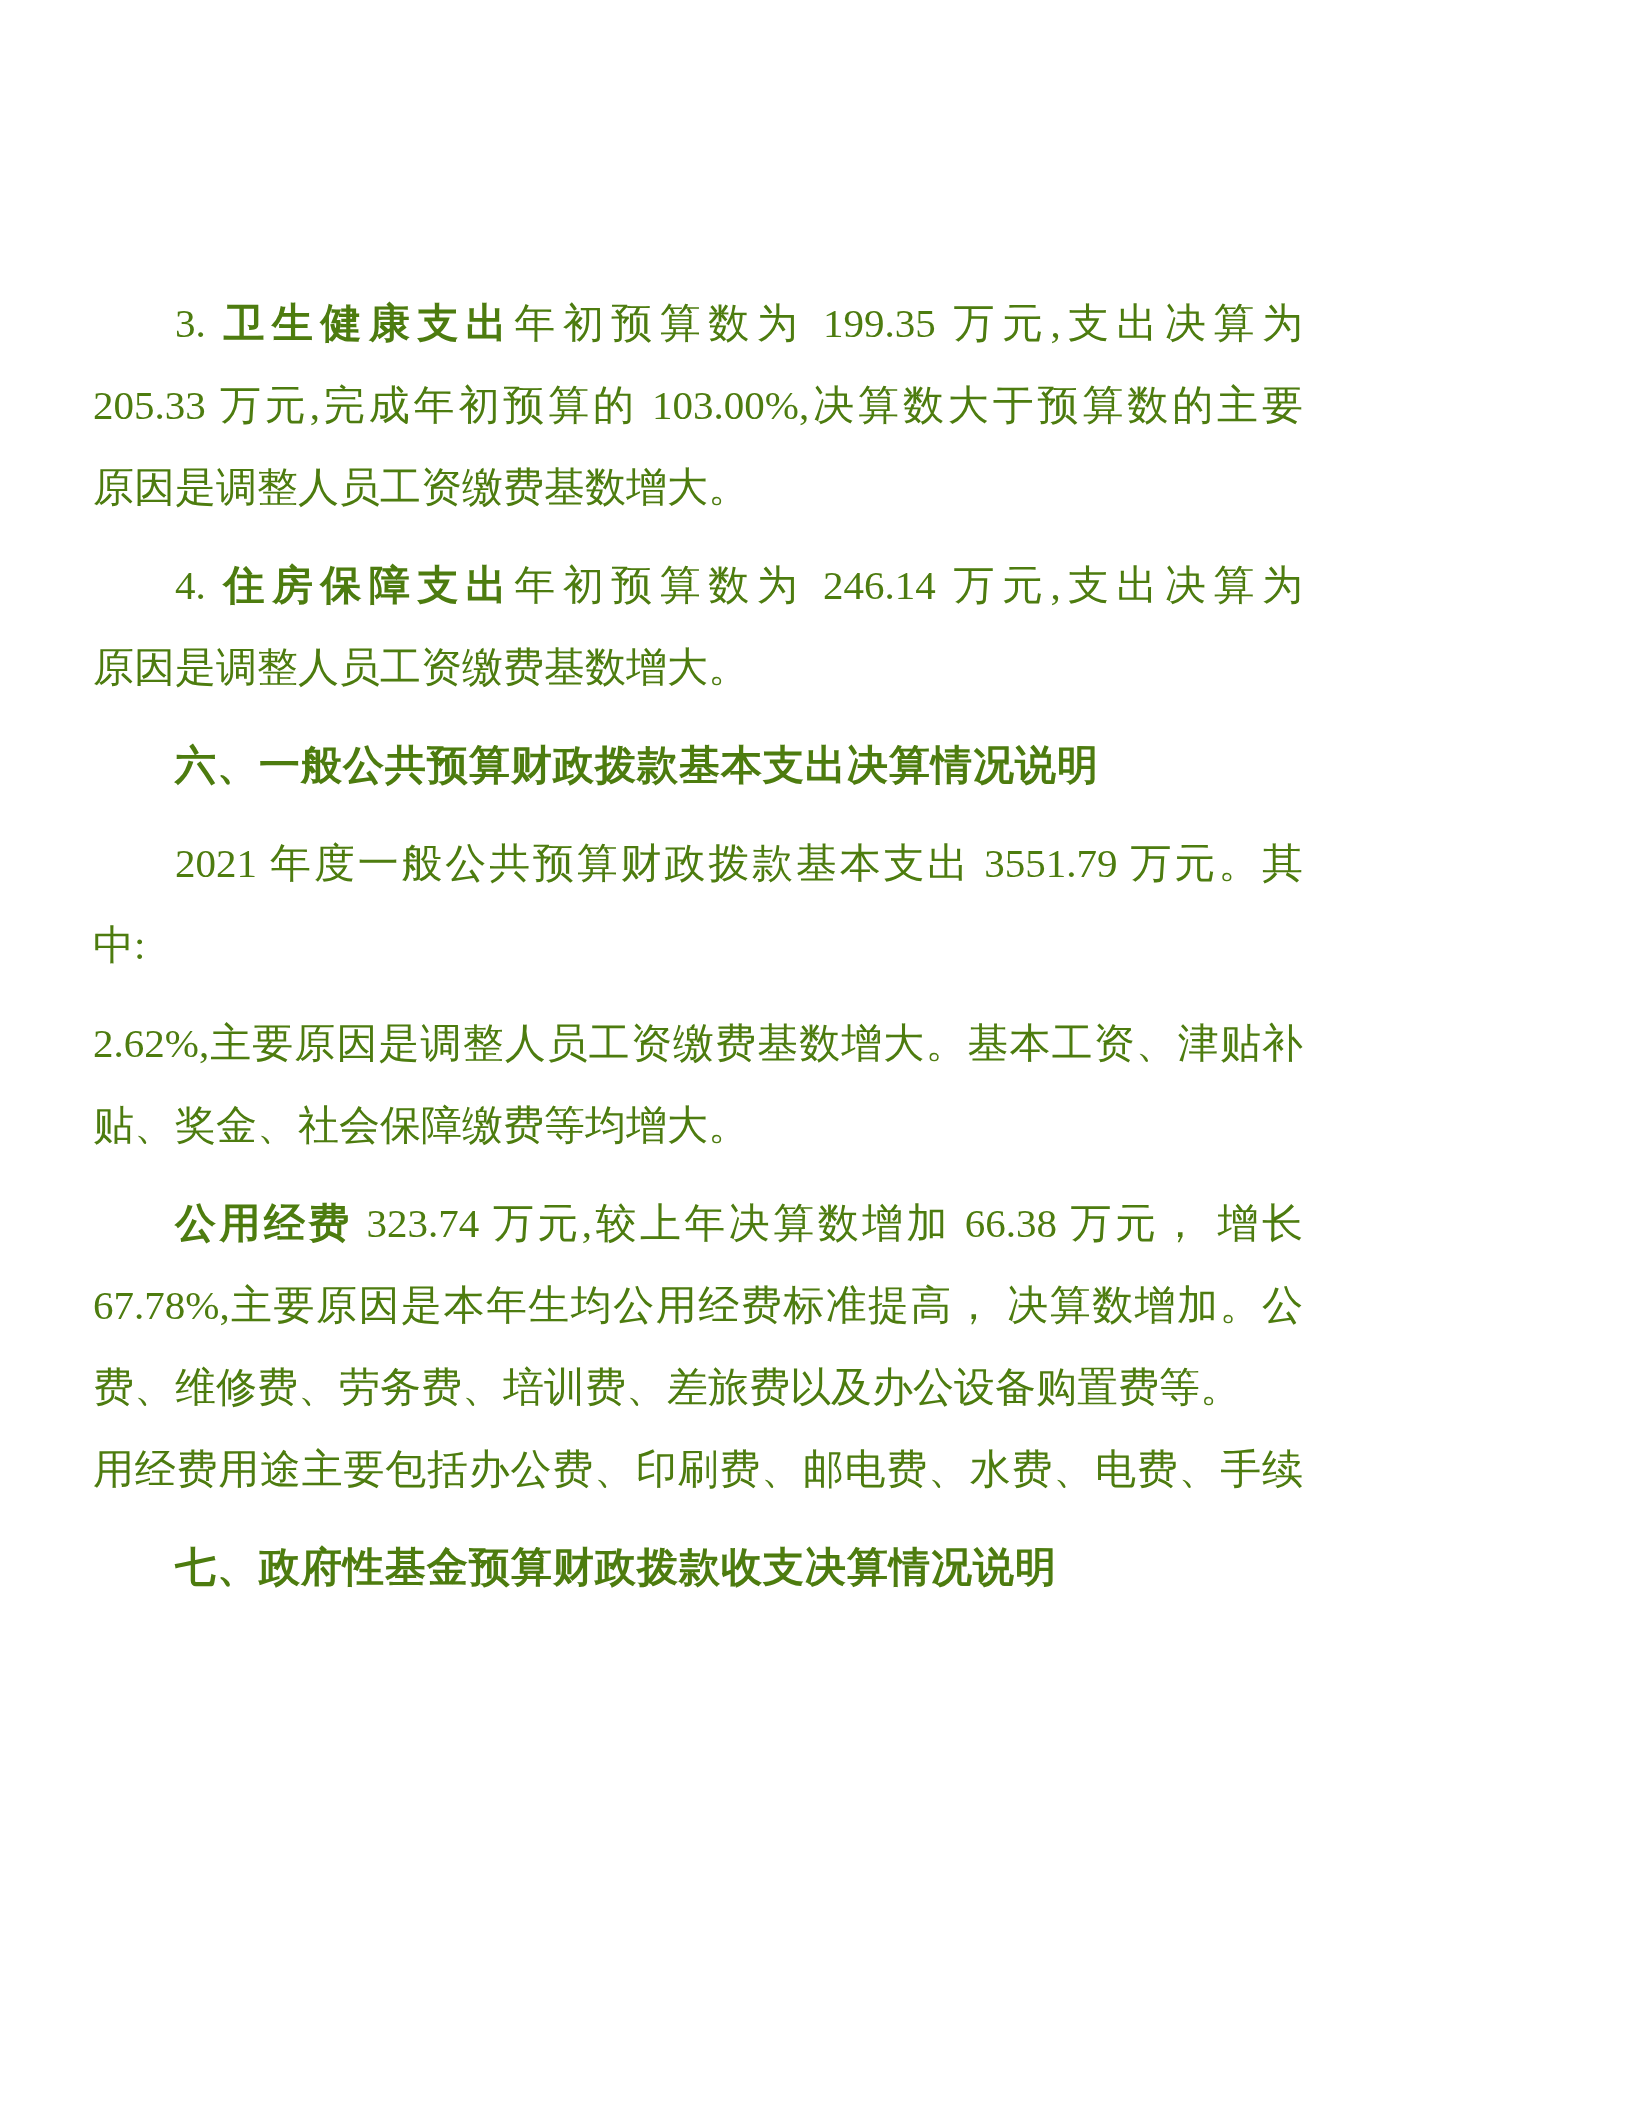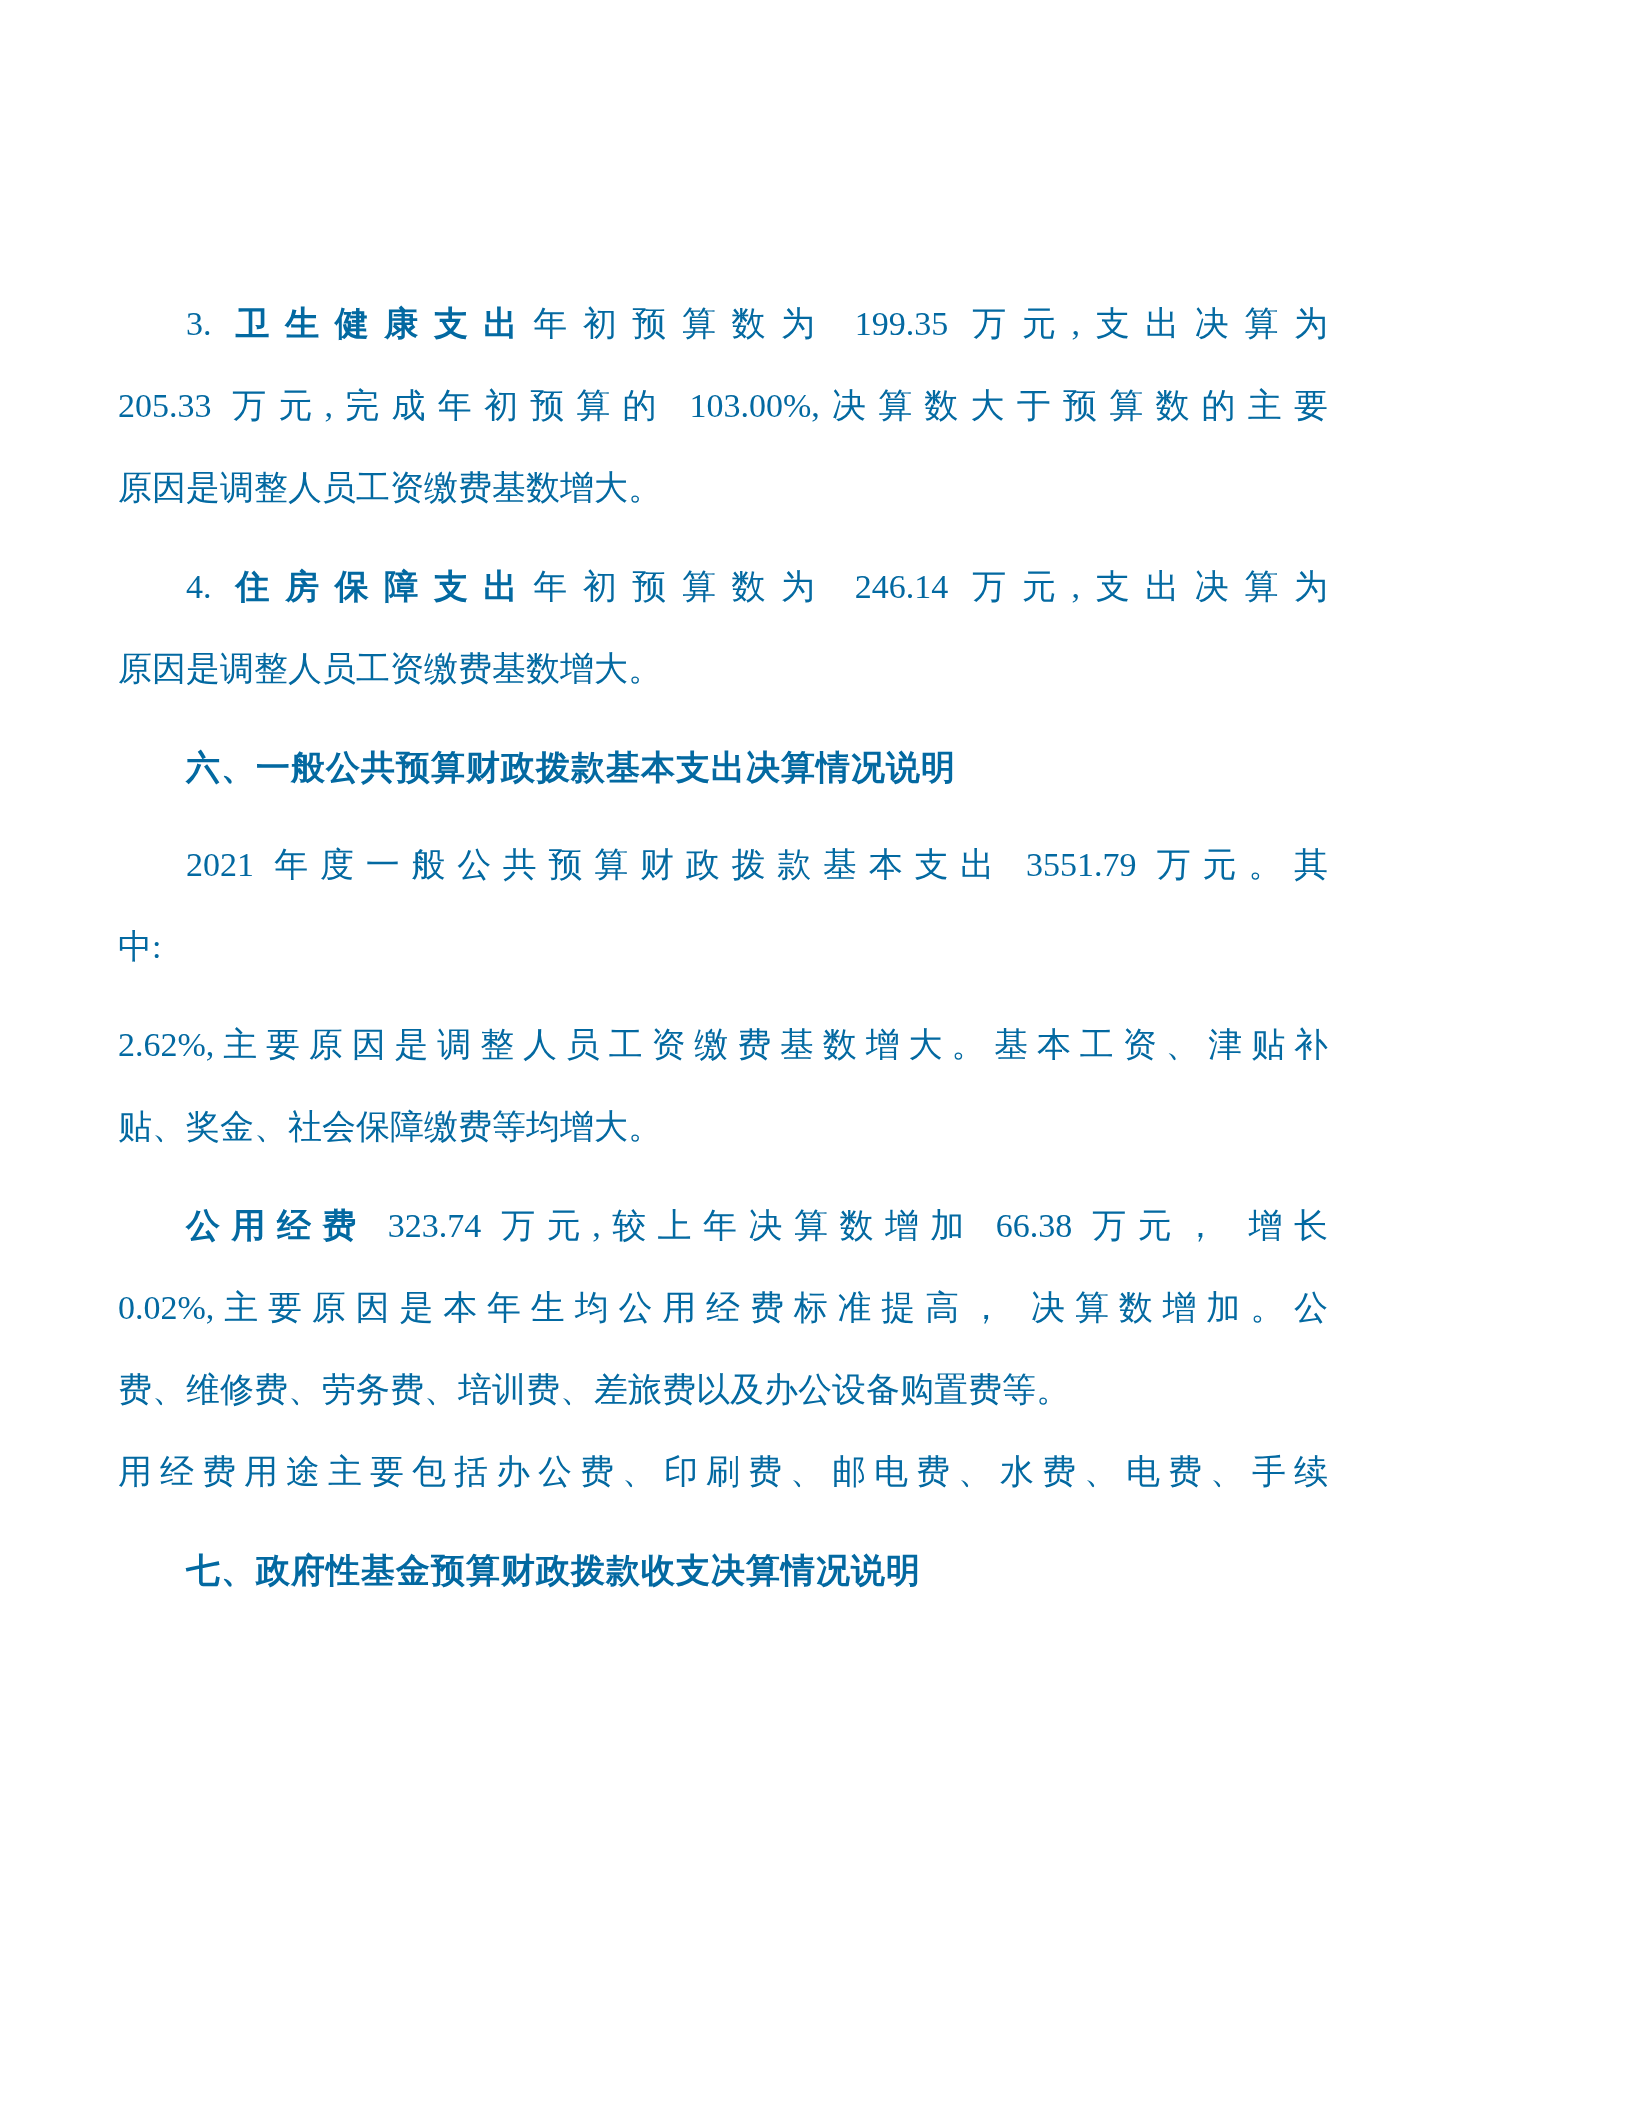--- a/index.html
+++ b/index.html
@@ -9,25 +9,25 @@
   }
   .page {
     position: relative;
     width: 1632px;
     height: 2112px;
     background: #ffffff;
     overflow: hidden;
   }
   .doc {
     box-sizing: content-box;
-    padding: 282px 0 0 118px;
+    padding: 282px 0 0 93px;
     width: 1210px;
-    color: #0369a1;
+    color: #4d7c0f;
     font-family: "Liberation Serif", "DejaVu Serif", serif;
-    font-size: 34px;
+    font-size: 41px;
   }
   .para {
     margin: 16px 0 0 0;
     padding: 0;
   }
   .para.first {
     margin-top: 0;
   }
   .line {
     display: block;
@@ -81,21 +81,21 @@
         <span class="line">中:</span>
       </p>
 
     <p class="para">
         <span class="line j">2.62%,主要原因是调整人员工资缴费基数增大。基本工资、津贴补</span>
         <span class="line">贴、奖金、社会保障缴费等均增大。</span>
       </p>
 
     <p class="para">
         <span class="line j ind"><span class="b">公用经费</span><span> 323.74 万元,较上年决算数增加 66.38 万元， 增长</span></span>
-        <span class="line j">0.02%,主要原因是本年生均公用经费标准提高， 决算数增加。公</span>
+        <span class="line j">67.78%,主要原因是本年生均公用经费标准提高， 决算数增加。公</span>
         <span class="line">费、维修费、劳务费、培训费、差旅费以及办公设备购置费等。</span>
         <span class="line j">用经费用途主要包括办公费、印刷费、邮电费、水费、电费、手续</span>
       </p>
 
     <p class="para">
         <span class="line ind hline">七、政府性基金预算财政拨款收支决算情况说明</span>
       </p>
 
   </div>
 </div>

